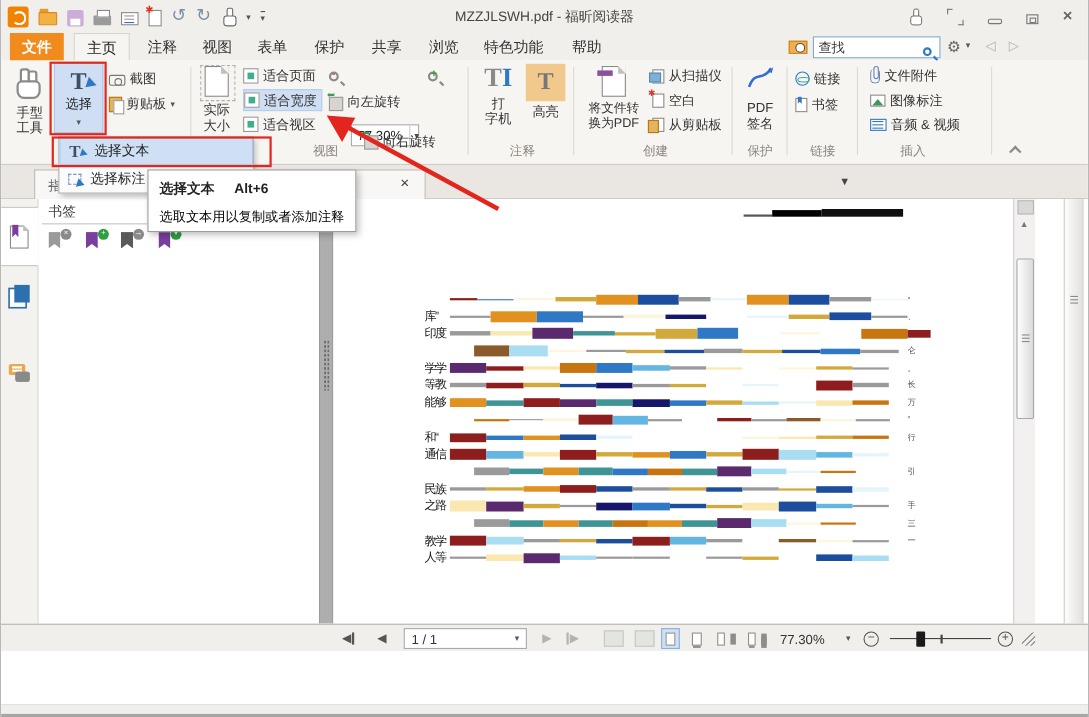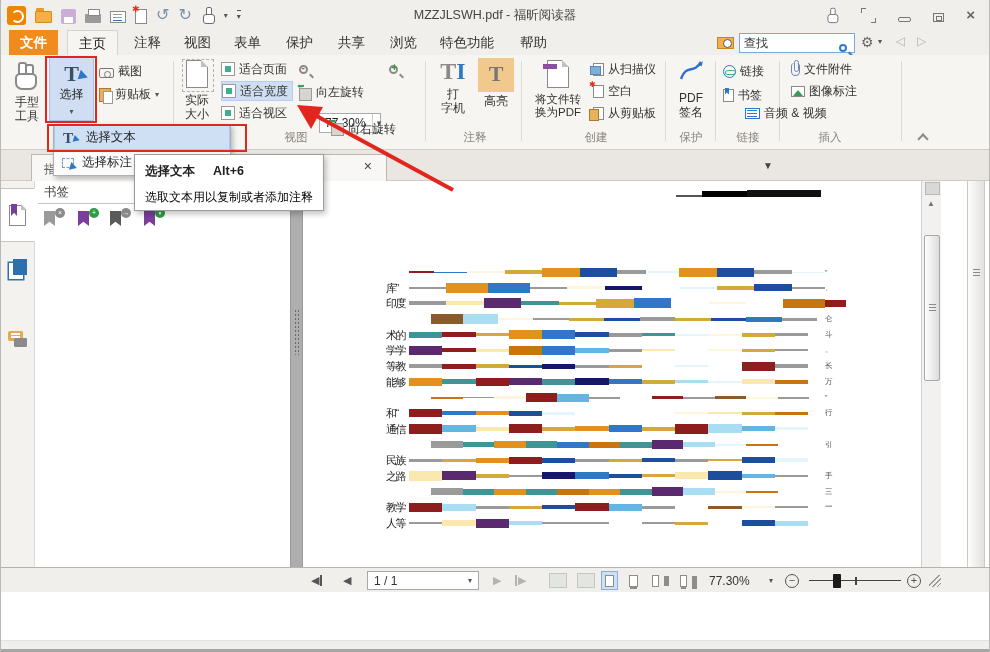--- a/index.html
+++ b/index.html
@@ -362,21 +362,21 @@
 
     
     <div class="smallitem" style="left:790px;top:4px;">
       <span class="ic attachi"></span>
       <span>文件附件</span>
     </div>
     <div class="smallitem" style="left:790px;top:26px;">
       <span class="ic imgi"></span>
       <span>图像标注</span>
     </div>
-    <div class="smallitem" style="left:744px;top:48px;">
+    <div class="smallitem" style="left:790px;top:48px;">
       <span class="ic avi"></span>
       <span>音频 &amp; 视频</span>
     </div>
     <div class="grouplbl" style="left:800px;width:58px;">插入</div>
     <div class="rdiv" style="left:900px;"></div>
     <span class="ic chevup abs" style="left:918px;top:74px;"></span>
   </div>
 
   <div class="doctabbar">
     <div class="doctab">
@@ -492,38 +492,20 @@
               <i style="width: 9%; height: 3px; background: rgb(29, 78, 158);"></i>
               <i style="width: 9%; height: 4px; background: rgb(154, 154, 154);"></i>
               <i style="width: 9%; height: 3px; background: rgb(212, 169, 60);"></i>
               <i style="width: 9%; height: 3px; background: rgb(29, 78, 158);"></i>
               <i style="width: 9%; height: 5px; background: rgb(46, 120, 198);"></i>
               <i style="width: 9%; height: 3px; background: rgb(154, 154, 154);"></i>
             </span>
             <span class="rsuf">仑</span>
           </div>
           <div class="pdfrow">
-            <span class="rlab">术的</span>
-            <span class="rsegs">
-              <i style="width: 8%; height: 6px; background: rgb(63, 149, 149);"></i>
-              <i style="width: 8%; height: 5px; background: rgb(142, 30, 30);"></i>
-              <i style="width: 8%; height: 3px; background: rgb(212, 169, 60);"></i>
-              <i style="width: 8%; height: 9px; background: rgb(224, 145, 32);"></i>
-              <i style="width: 8%; height: 9px; background: rgb(46, 120, 198);"></i>
-              <i style="width: 8%; height: 5px; background: rgb(29, 78, 158);"></i>
-              <i style="width: 8%; height: 4px; background: rgb(154, 154, 154);"></i>
-              <i style="width: 8%; height: 3px; background: rgb(63, 149, 149);"></i>
-              <i style="width: 8%; height: 2px; background: rgb(228, 245, 252);"></i>
-              <i style="width: 8%; height: 2px; background: rgb(253, 246, 220);"></i>
-              <i style="width: 8%; height: 4px; background: rgb(212, 169, 60);"></i>
-              <i style="width: 8%; height: 3px; background: rgb(154, 154, 154);"></i>
-            </span>
-            <span class="rsuf">斗</span>
-          </div>
-          <div class="pdfrow">
             <span class="rlab">学学</span>
             <span class="rsegs">
               <i style="width: 8%; height: 9px; background: rgb(91, 42, 110);"></i>
               <i style="width: 8%; height: 4px; background: rgb(142, 30, 30);"></i>
               <i style="width: 8%; height: 3px; background: rgb(250, 232, 176);"></i>
               <i style="width: 8%; height: 9px; background: rgb(200, 116, 15);"></i>
               <i style="width: 8%; height: 9px; background: rgb(46, 120, 198);"></i>
               <i style="width: 8%; height: 5px; background: rgb(99, 181, 226);"></i>
               <i style="width: 8%; height: 3px; background: rgb(154, 154, 154);"></i>
               <i style="width: 8%; height: 2px; background: rgb(250, 232, 176);"></i>

